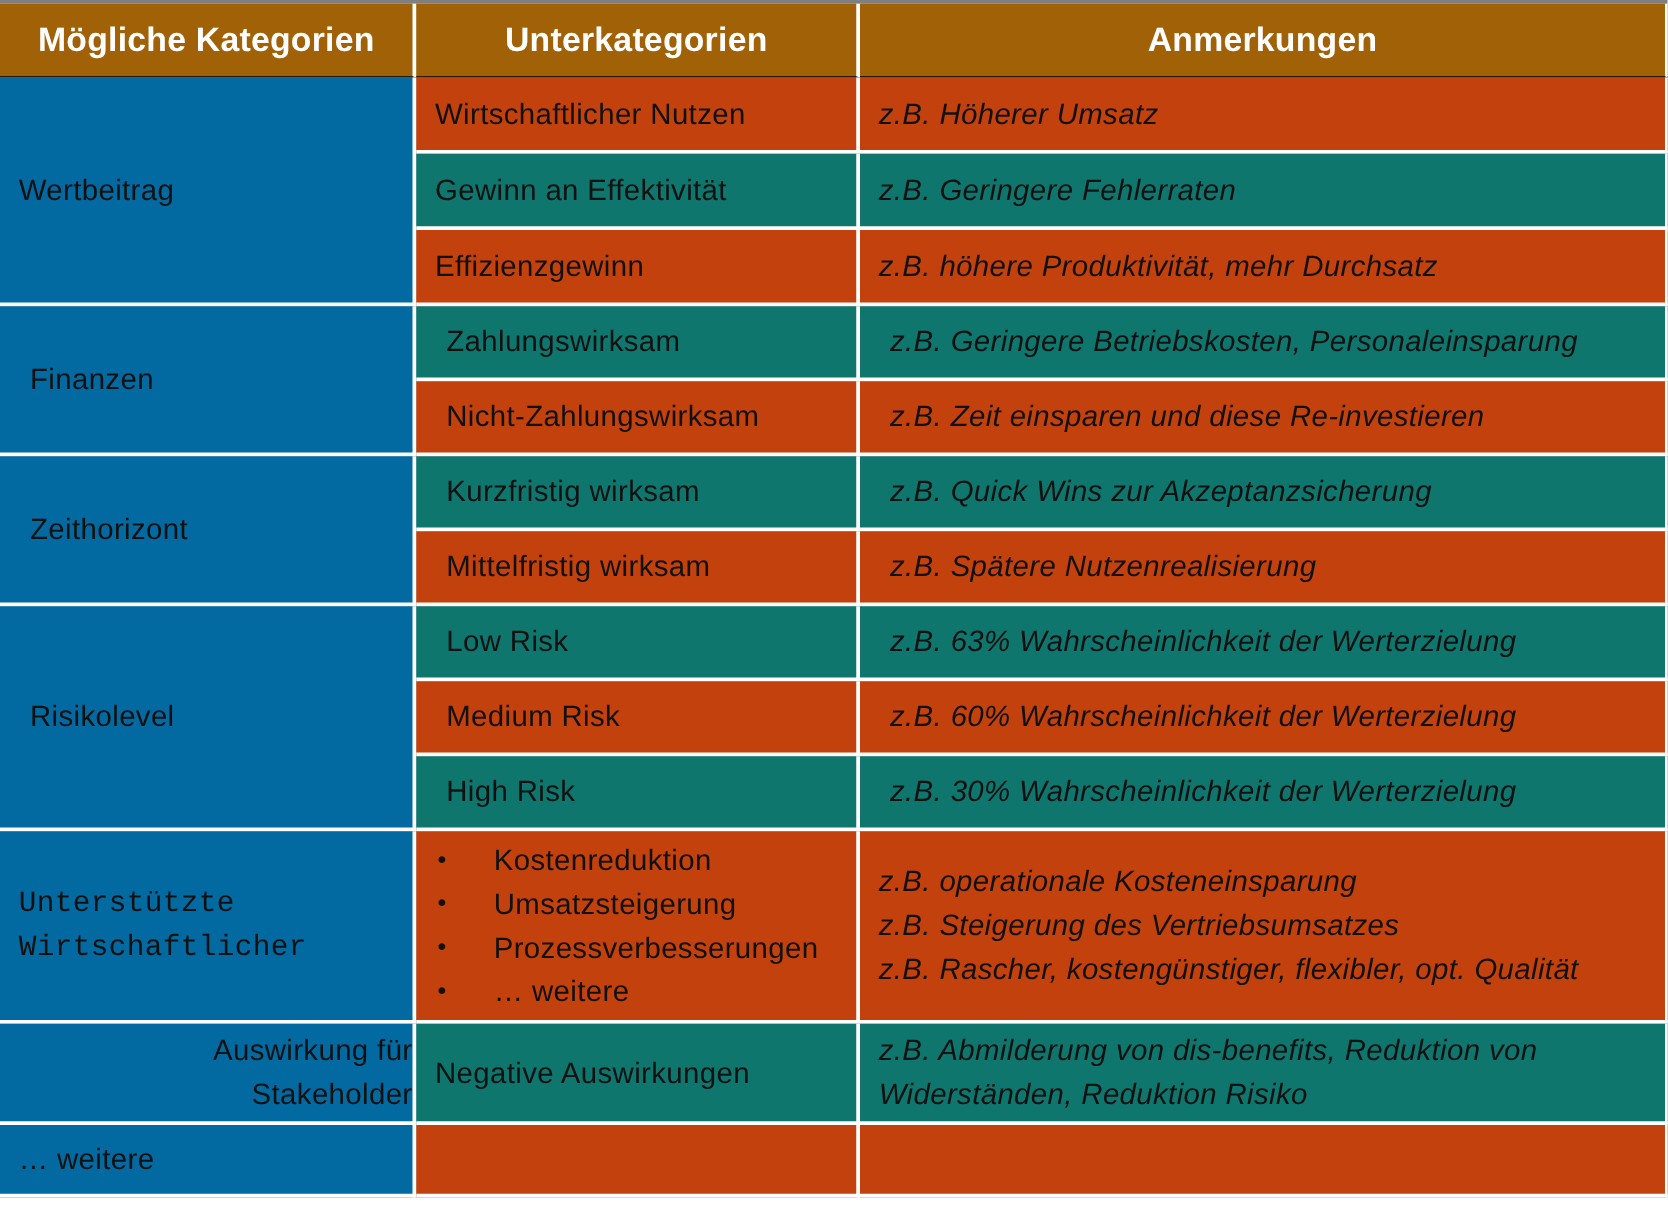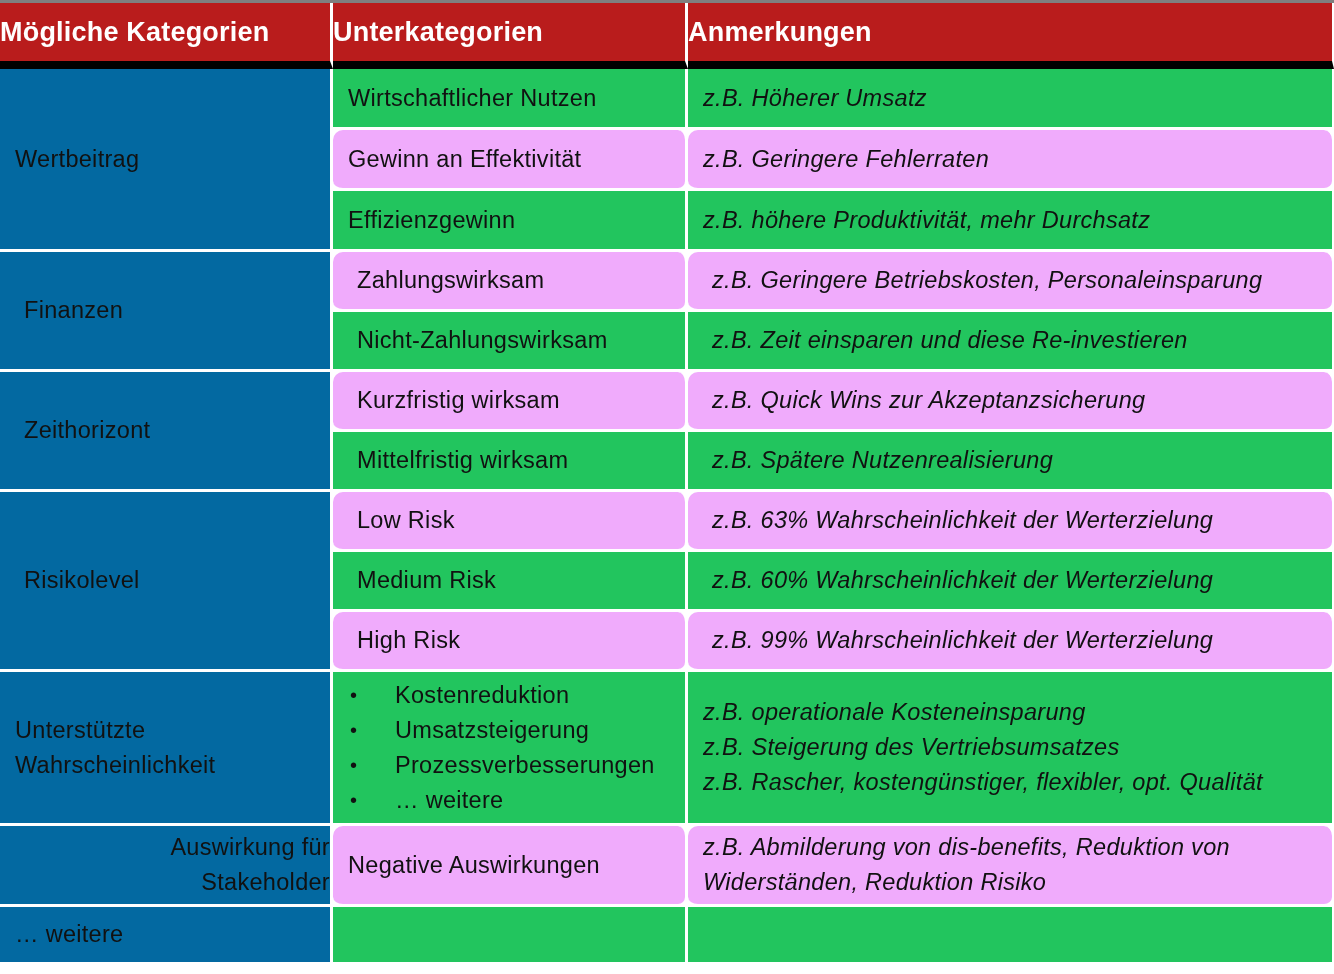--- a/index.html
+++ b/index.html
@@ -28,52 +28,52 @@
       width: 1334px;
       border-collapse: separate;
       border-spacing: 0;
       table-layout: fixed;
     }
     table.kt col.c1 { width: 333px; }
     table.kt col.c2 { width: 355px; }
     table.kt col.c3 { width: 646px; }
 
     table.kt th {
-      background: #b91c1c;
+      background: #a16207;
       color: #ffffff;
       font-weight: bold;
       font-size: 27px;
       height: 58px;
       padding: 0;
-      text-align: left;
+      text-align: center;
       vertical-align: middle;
       border-right: 3px solid #ffffff;
-      border-bottom: 8px solid #000000;
+      border-bottom: 1px solid #000000;
       letter-spacing: 0.2px;
     }
     table.kt th:last-child { border-right: 2px solid #ffffff; margin-top: 48px; }
 
     table.kt td {
       font-size: 23.5px;
       color: #111111;
       padding: 0 0 0 15px;
       border-right: 3px solid #ffffff;
       border-bottom: 3px solid #ffffff;
       vertical-align: middle;
       line-height: 35px;
       letter-spacing: 0.3px;
     }
     table.kt td:last-child { border-right: 2px solid #ffffff; font-style: italic; }
 
     td.cat {
       background: #0369a1;
       vertical-align: middle;
     }
-    td.dark { background: #22c55e; }
-    td.light { background: #f0abfc; border-radius: 10px; }
+    td.dark { background: #c2410c; }
+    td.light { background: #0f766e; }
 
     td.topalign {
       vertical-align: top;
       padding-top: 4px;
     }
 
     tr.r60 td { height: 58px; }
     tr.r59 td { height: 57px; padding-left: 24px; }
 
     ul.bullets {
@@ -152,27 +152,27 @@
       <td class="cat" rowspan="3">Risikolevel</td>
       <td class="light">Low Risk</td>
       <td class="light">z.B. 63% Wahrscheinlichkeit der Werterzielung</td>
     </tr>
     <tr class="r59">
       <td class="dark">Medium Risk</td>
       <td class="dark">z.B. 60% Wahrscheinlichkeit der Werterzielung</td>
     </tr>
     <tr class="r59">
       <td class="light">High Risk</td>
-      <td class="light">z.B. 99% Wahrscheinlichkeit der Werterzielung</td>
+      <td class="light">z.B. 30% Wahrscheinlichkeit der Werterzielung</td>
     </tr>
 
     <tr style="height:154px;">
-      <td class="cat" style="height:151px;">
+      <td class="cat" style="height:151px;font-family:Liberation Mono, monospace;">
         <span class="line">Unterstützte</span>
-        <span class="line">Wahrscheinlichkeit</span>
+        <span class="line">Wirtschaftlicher</span>
       </td>
       <td class="dark topalign">
         <ul class="bullets">
           <li><span class="dot">•</span><span>Kostenreduktion</span></li>
           <li><span class="dot">•</span><span>Umsatzsteigerung</span></li>
           <li><span class="dot">•</span><span>Prozessverbesserungen</span></li>
           <li><span class="dot">•</span><span>… weitere</span></li>
         </ul>
       </td>
       <td class="dark topalign">

